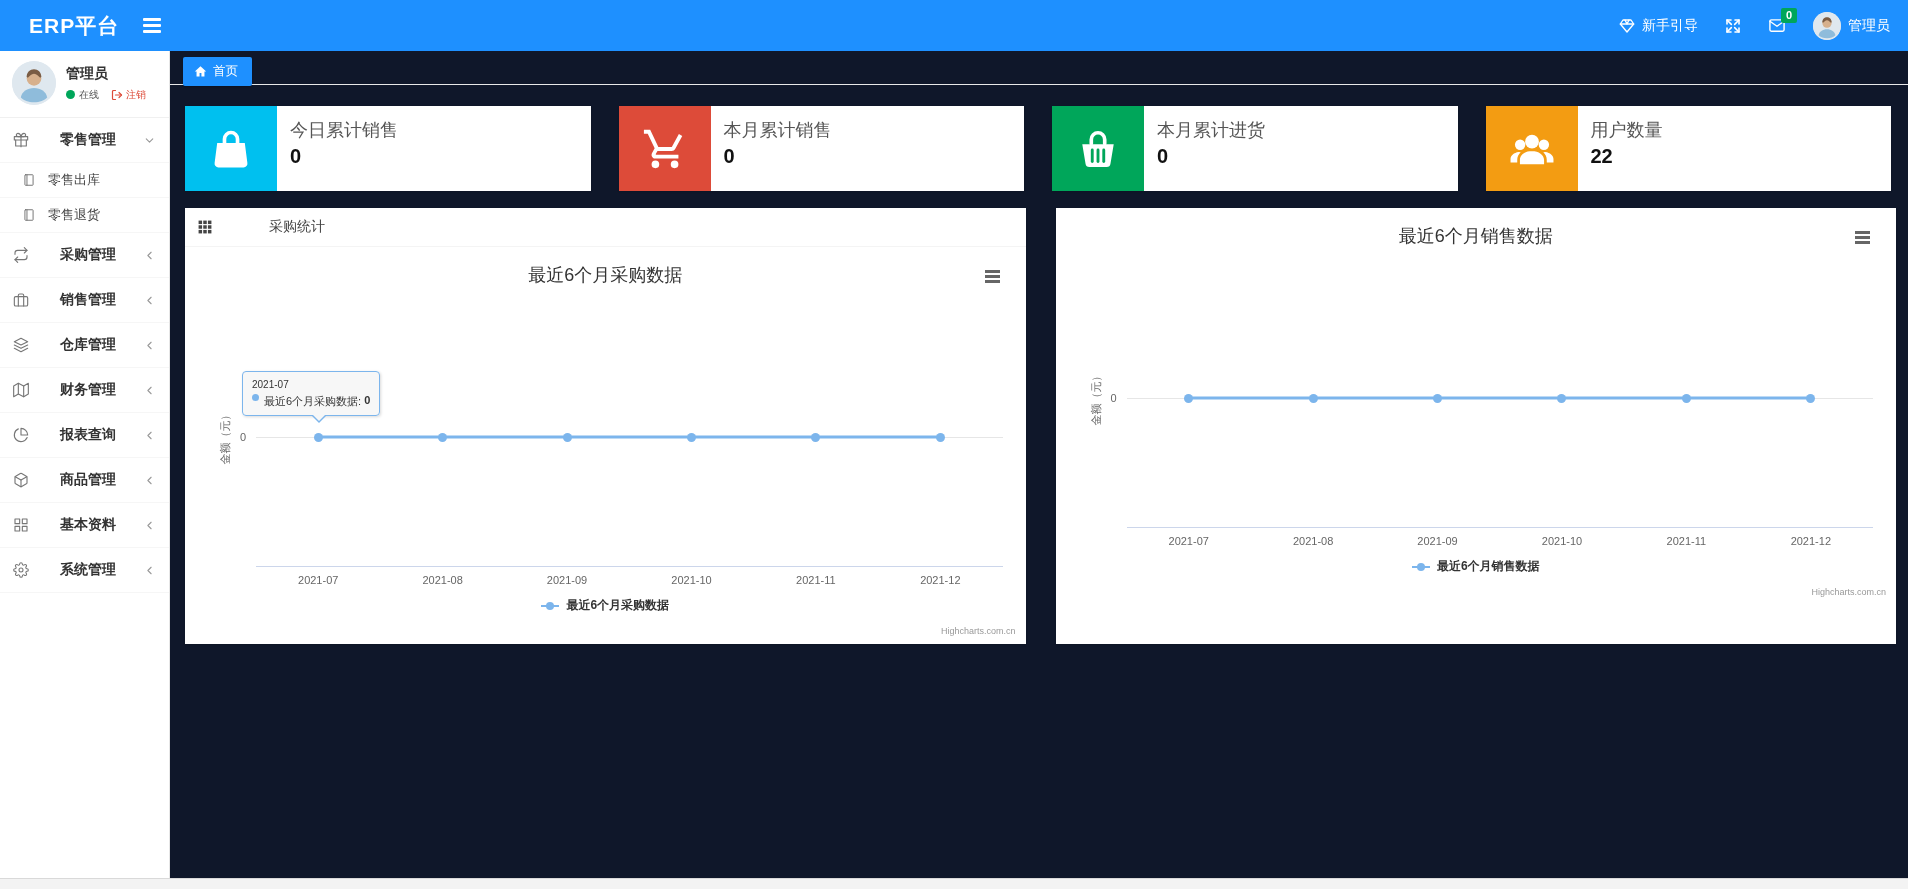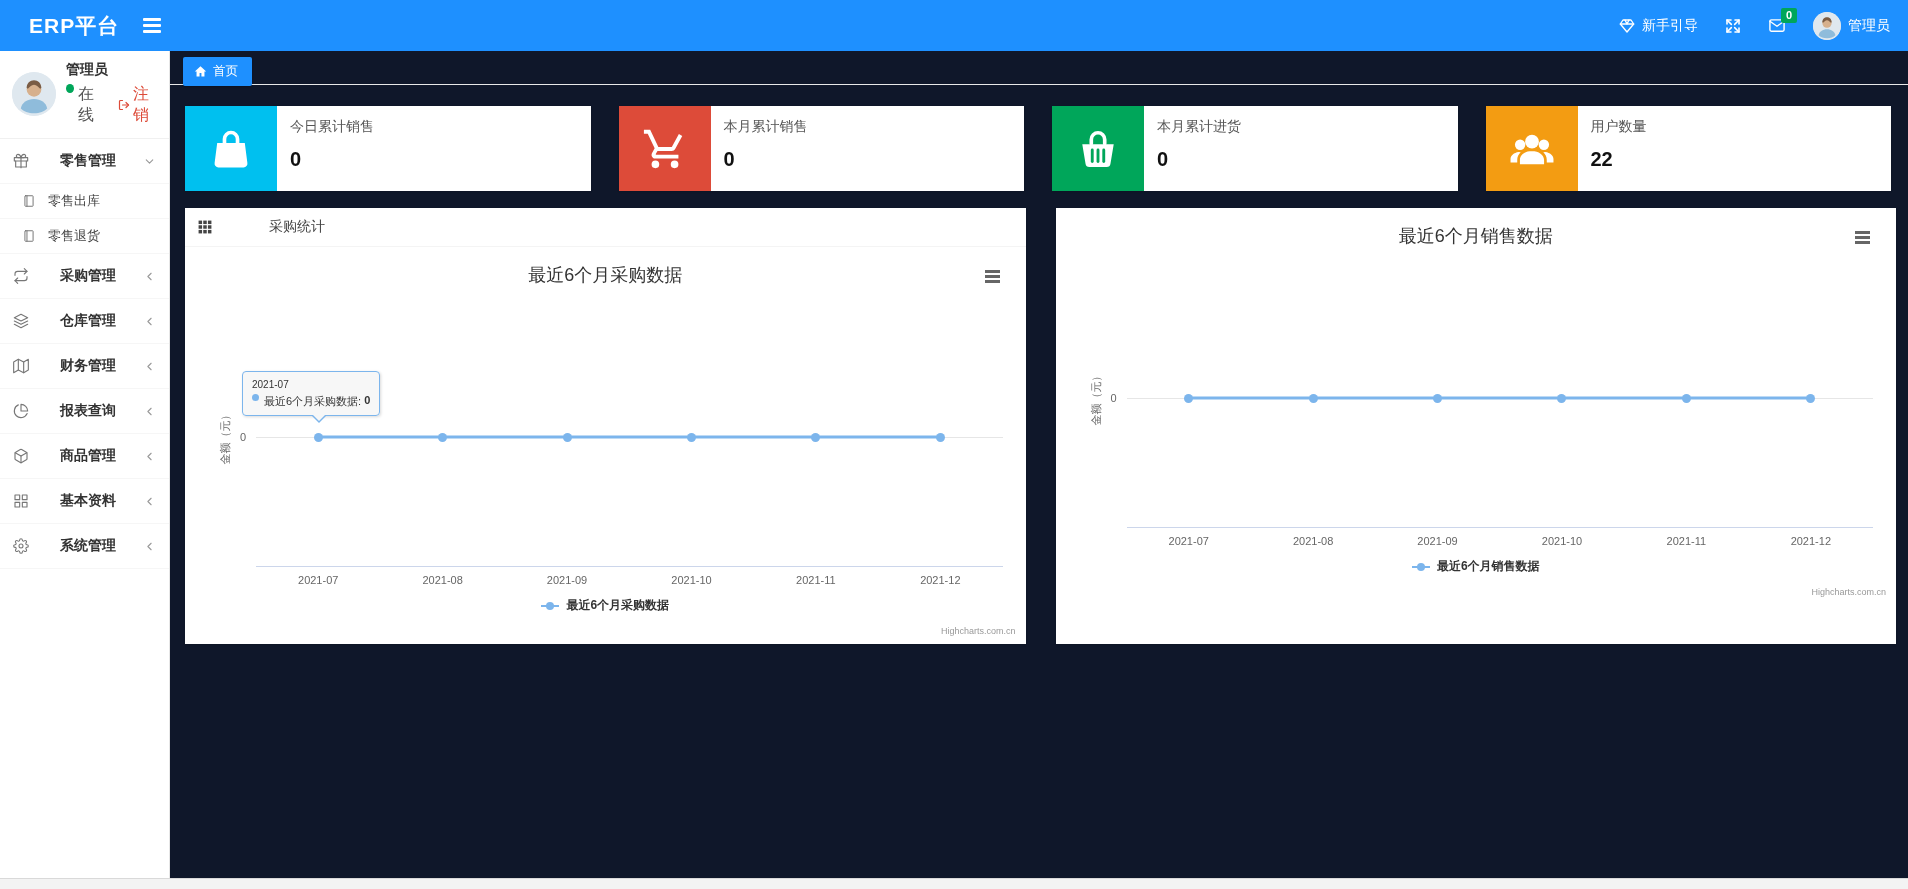--- a/index.html
+++ b/index.html
@@ -17,42 +17,42 @@
   .mail-wrap { position:relative; }
   .badge { position:absolute; top:-9px; right:-11px; background:#00a65a; color:#fff; font-size:11px; font-weight:bold; line-height:1; padding:2px 5px; border-radius:2px; }
   .nav-avatar { width:28px; height:28px; border-radius:50%; overflow:hidden; background:#dfe8ef; }
 
   
   .sidebar { position:absolute; top:51px; left:0; width:170px; bottom:11px; background:#fff; border-right:1px solid #e6e6e6; z-index:20; }
   .user-panel { display:flex; align-items:center; padding:10px 10px 12px 12px; border-bottom:1px solid #f0f0f0; }
   .user-avatar { width:44px; height:44px; border-radius:50%; overflow:hidden; background:#dfe8ef; flex:none; }
   .user-meta { margin-left:10px; }
   .user-name { font-size:14px; color:#333; font-weight:bold; margin-bottom:5px; }
-  .user-status { font-size:16px; color:#555; display:flex; gap:4px; }
+  .user-status { font-size:10px; color:#555; display:flex; align-items:center; gap:4px; }
   .dot { width:9px; height:9px; border-radius:50%; display:inline-block; }
   .logout { color:#dd4b39; display:inline-flex; align-items:center; gap:3px; margin-left:8px; cursor:pointer; }
   .menu-item { height:45px; display:flex; align-items:center; padding:0 13px; border-bottom:1px solid #f6f6f6; cursor:pointer;gap:20px; }
   .mi-icon { width:17px; color:#777; flex:none; }
   .mi-icon svg { stroke:#777; }
   .mi-label { font-size:14px; font-weight:bold; color:#333; margin-left:10px; }
   .mi-chev { margin-left:auto; }
   .mi-chev svg { stroke:#999; }
   .submenu-item { height:35px; display:flex; align-items:center; padding:0 13px 0 22px; border-bottom:1px solid #f6f6f6; cursor:pointer; }
   .submenu-item .mi-label { font-size:13px; font-weight:normal; color:#444; margin-left:9px; }
 
   
   .content { position:absolute; top:51px; left:170px; right:0; bottom:11px; background:#0f172a; overflow:hidden; }
   .tabstrip { height:34px; padding:6px 0 0 13px; border-bottom:1px solid #e8e8e8; }
   .tab { display:inline-flex; align-items:center; gap:6px; background:#1e90ff; color:#fff; font-size:12.5px; padding:6px 14px 6px 11px; border-radius:2px; box-shadow:0 1px 2px rgba(0,0,0,.25); cursor:pointer; }
 
   .cards-row { display:flex; gap:28px; margin:21px 17px 0 15px; }
   .card { flex:1; height:85px; background:#fff; box-shadow:0 1px 2px rgba(0,0,0,.14); display:flex; overflow:hidden; }
   .stat-icon { width:92px; height:85px; flex:none; display:flex; align-items:center; justify-content:center; color:#fff; }
   .card-body { padding:12px 0 0 13px; }
-  .card-label { font-size:14px; color:#555; margin-bottom:12px; }
+  .card-label { font-size:18px; color:#555; margin-bottom:3px; }
   .card-value { font-size:20px; font-weight:bold; color:#111; }
 
   .panels-row { display:flex; gap:30px; margin:17px 12px 0 15px; }
   .panel { flex:1; height:436px; background:#fff; box-shadow:0 1px 2px rgba(0,0,0,.12); }
   .panel-header { height:39px; display:flex; align-items:center; gap:9px; padding:0 13px; border-bottom:1px solid #f4f4f4; }
   .panel-title { font-size:14px; color:#444;margin-left:48px; }
 
   
   .chart { position:relative; height:396px; }
   .hc-title { position:absolute; top:16px; left:0; right:0; text-align:center; font-size:18px; color:#333; }
@@ -216,20 +216,34 @@
         </svg>
     </span>
     <span class="mi-label">采购管理</span>
     <span class="mi-chev">
       <svg width="13" height="13" viewBox="0 0 24 24" fill="none" stroke-width="2" stroke-linecap="round" stroke-linejoin="round">
           <polyline points="15 6 9 12 15 18"></polyline>
         </svg>
     </span>
   </div>
 
+  <div class="menu-item">
+    <span class="mi-icon">
+      <svg width="16" height="16" viewBox="0 0 24 24" fill="none" stroke-width="1.7" stroke-linecap="round" stroke-linejoin="round">
+          <rect x="2" y="7" width="20" height="14" rx="2"></rect>
+          <path d="M16 21V5a2 2 0 0 0-2-2h-4a2 2 0 0 0-2 2v16"></path>
+        </svg>
+    </span>
+    <span class="mi-label">销售管理</span>
+    <span class="mi-chev">
+      <svg width="13" height="13" viewBox="0 0 24 24" fill="none" stroke-width="2" stroke-linecap="round" stroke-linejoin="round">
+          <polyline points="15 6 9 12 15 18"></polyline>
+        </svg>
+    </span>
+  </div>
 
   <div class="menu-item">
     <span class="mi-icon">
       <svg width="16" height="16" viewBox="0 0 24 24" fill="none" stroke-width="1.7" stroke-linecap="round" stroke-linejoin="round">
           <polygon points="12 2 2 7 12 12 22 7 12 2"></polygon>
           <polyline points="2 12 12 17 22 12"></polyline>
           <polyline points="2 17 12 22 22 17"></polyline>
         </svg>
     </span>
     <span class="mi-label">仓库管理</span>

